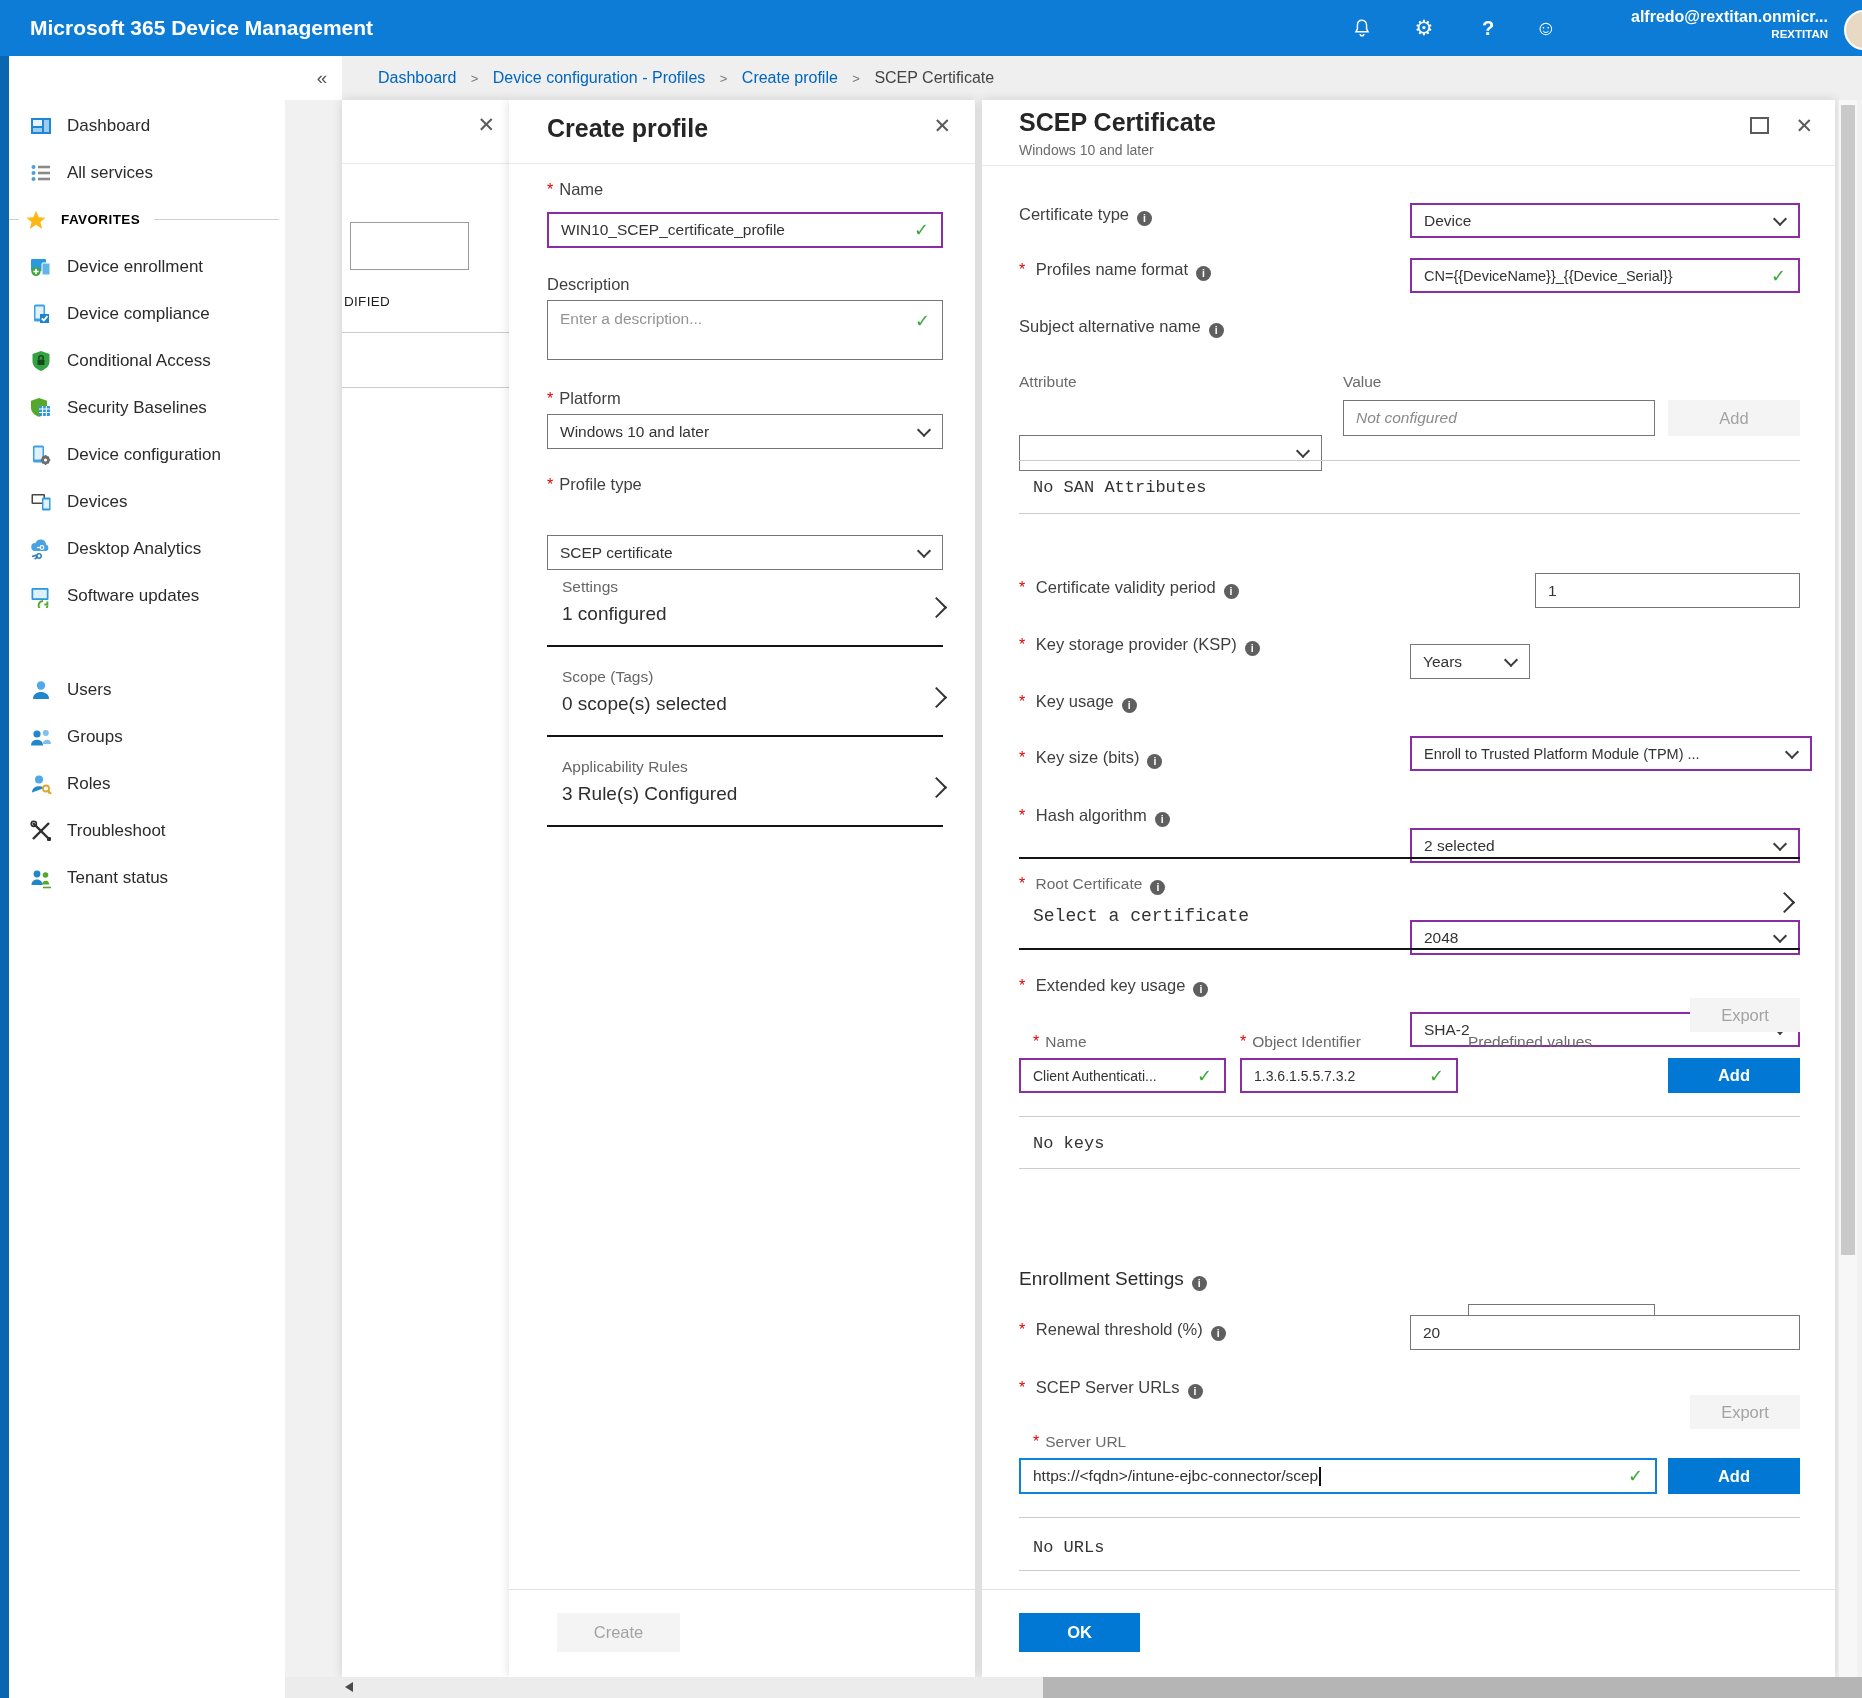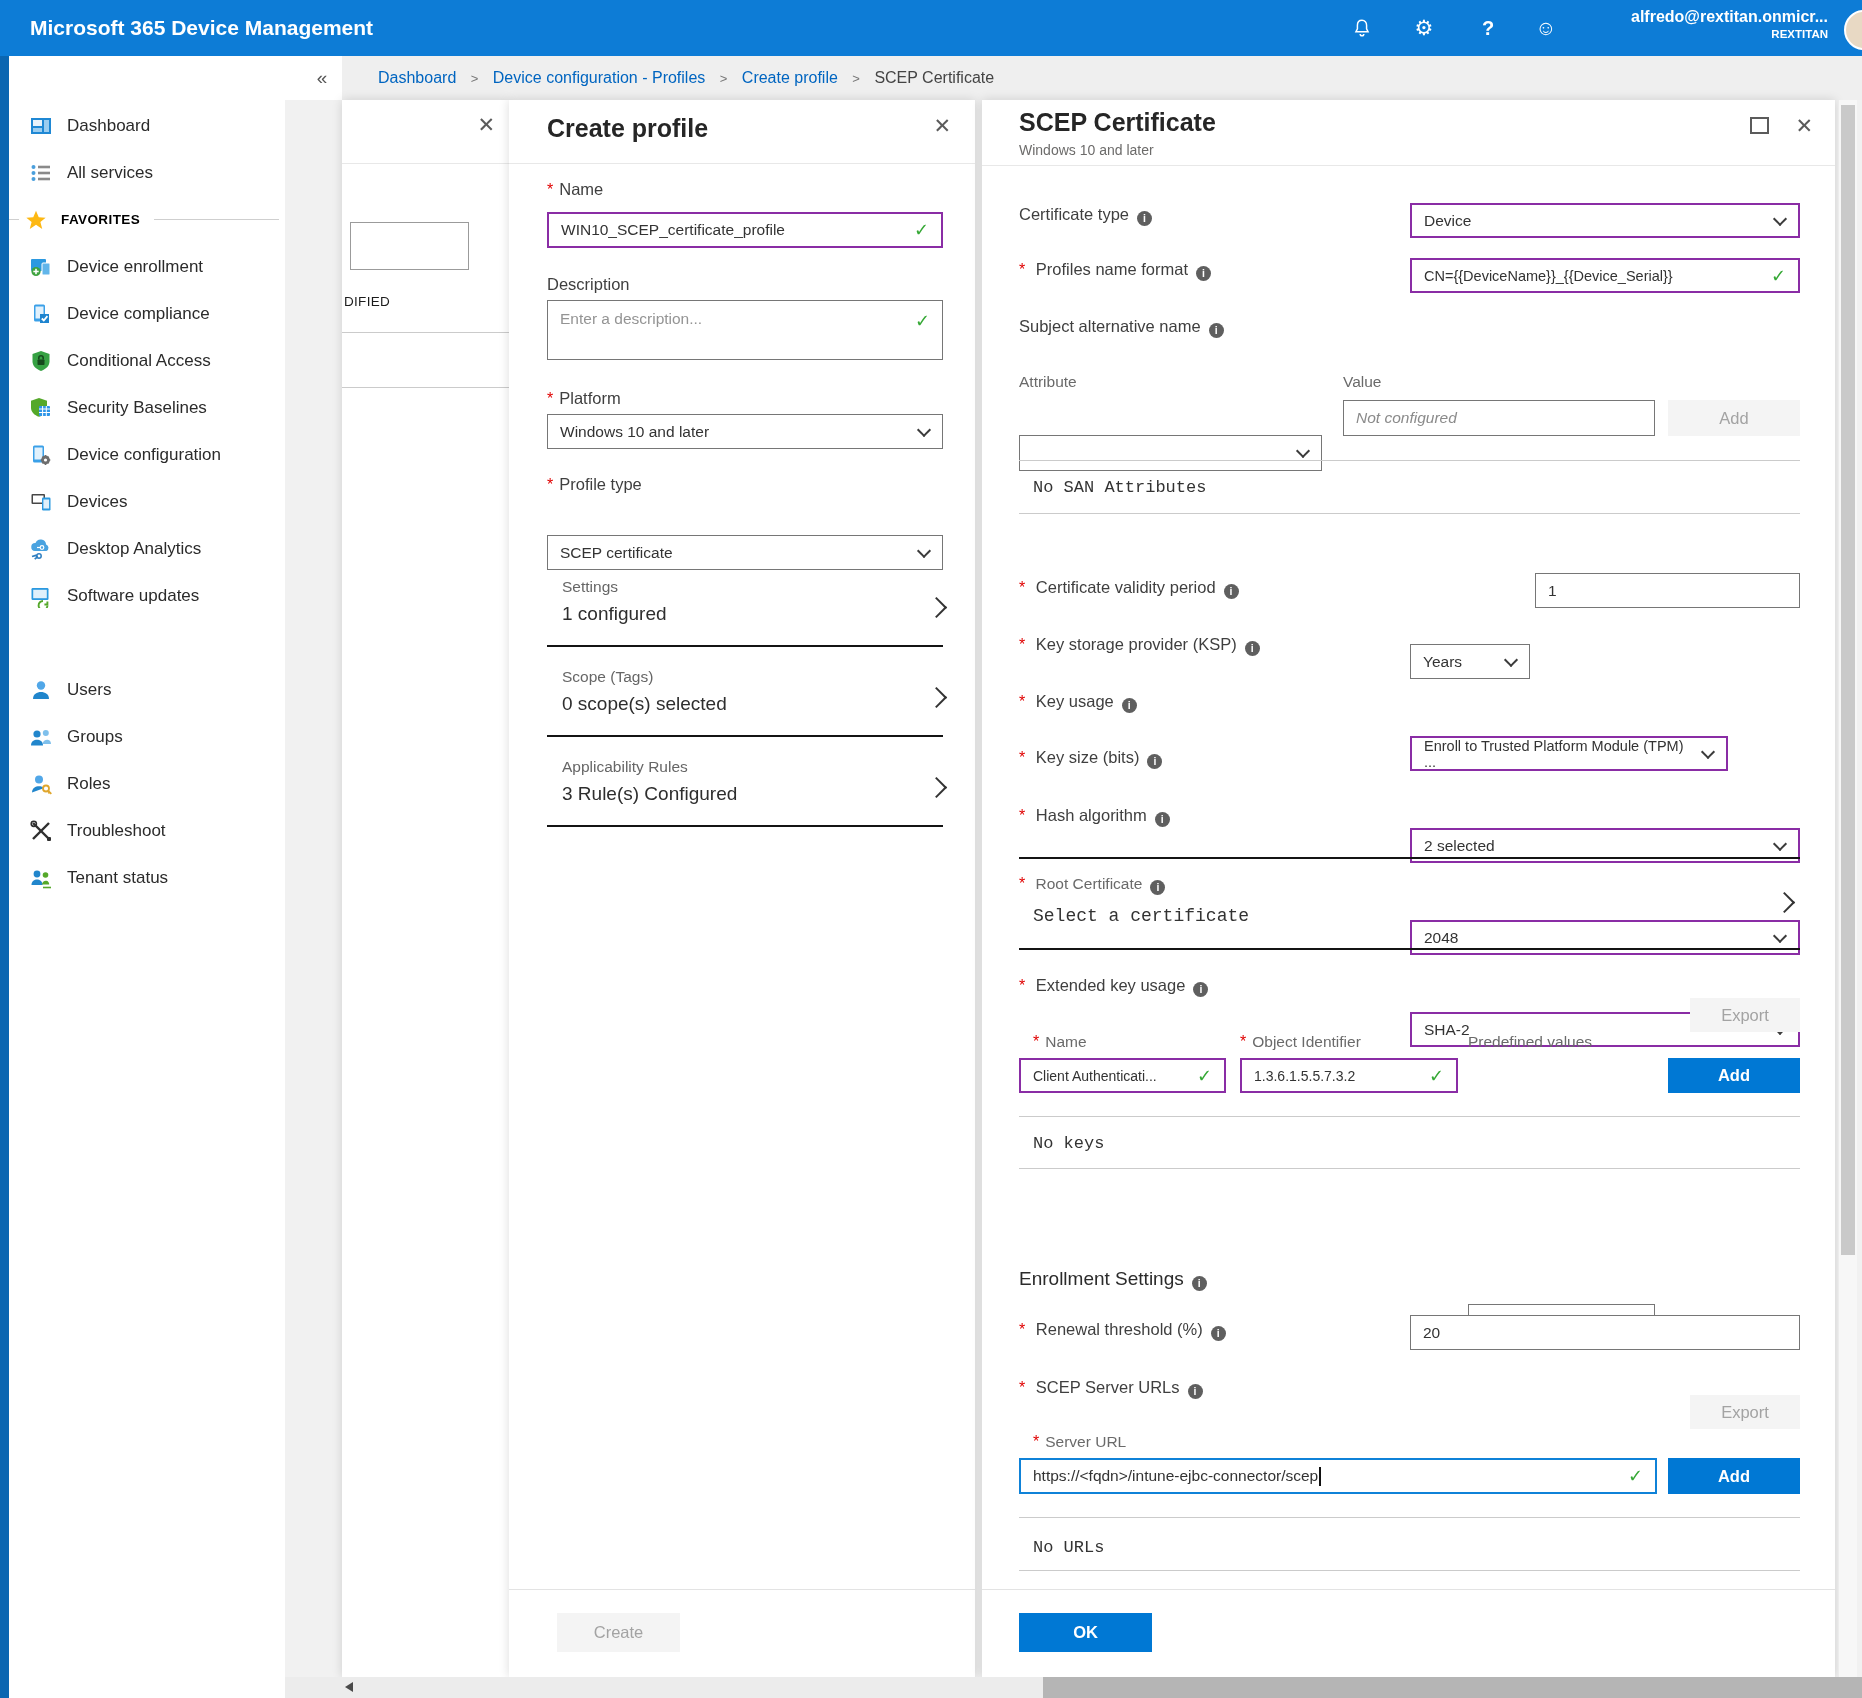--- a/index.html
+++ b/index.html
@@ -392,21 +392,21 @@
     <span>Years</span>
       <span class="cvd"></span>
   </div>
   <div class="fld" style="left:553px;top:473px;width:265px;height:35px">
     <span>1</span>
   </div>
 
   <div class="lb rq" style="left:37px;top:535px">
     <span>Key storage provider (KSP)</span><span class="in4"></span>
   </div>
-  <div class="fld sel purple" style="left:428px;top:530px;width:318px;height:35px;font-size:14.5px">
+  <div class="fld sel purple" style="left:428px;top:530px;width:402px;height:35px;font-size:14.5px">
     <span>Enroll to Trusted Platform Module (TPM) ...</span>
       <span class="cvd"></span>
   </div>
 
   <div class="lb rq" style="left:37px;top:592px">
     <span>Key usage</span><span class="in4"></span>
   </div>
   <div class="fld sel purple" style="left:428px;top:587px;width:390px;height:35px">
     <span>2 selected</span>
       <span class="cvd"></span>
@@ -482,21 +482,21 @@
     <span>https://&lt;fqdn&gt;/intune-ejbc-connector/scep</span>
       <span class="caret"></span>
     <span class="ck">✓</span>
   </div>
   <div class="btn blue" style="left:686px;top:1358px;width:132px;height:36px">Add</div>
   <div class="dv" style="left:37px;width:781px;top:1417px"></div>
   <div class="note" style="left:51px;top:1438px">No URLs</div>
   <div class="dv" style="left:37px;width:781px;top:1470px"></div>
 
   <div class="ftline"></div>
-  <div class="btn blue" style="left:37px;top:1513px;width:133px;height:39px">OK</div>
+  <div class="btn blue" style="left:37px;top:1513px;width:121px;height:39px">OK</div>
 </div>
 
 <div class="vscroll">
   <div class="vthumb"></div>
 </div>
 <div class="hscroll">
   <span class="tri-l"></span>
   <div class="hthumb"></div>
 </div>
 

